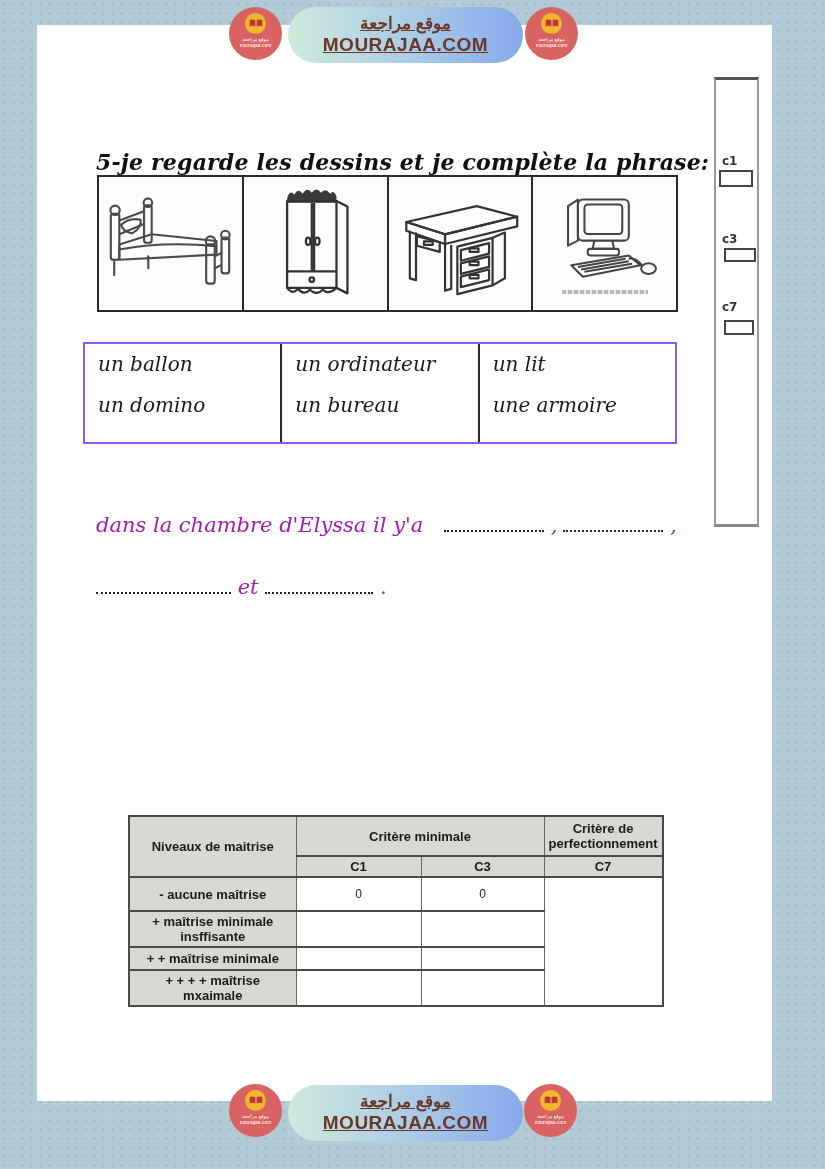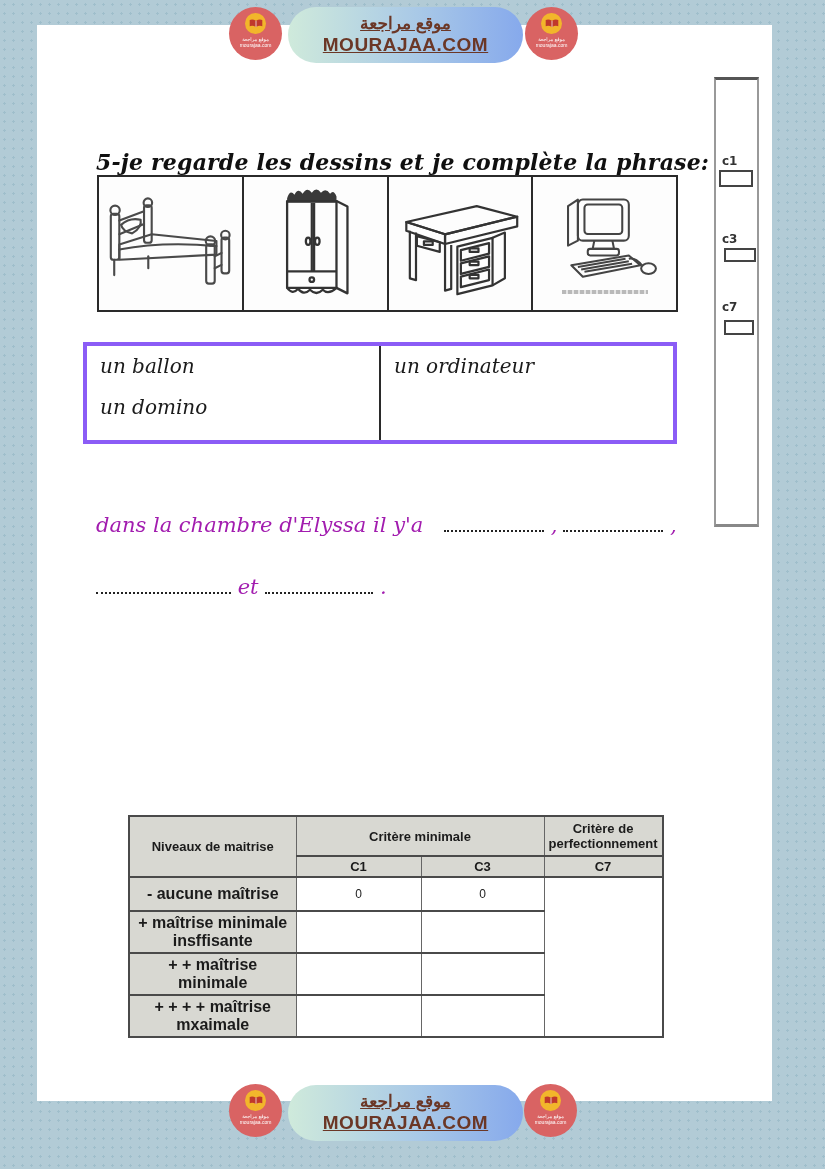--- a/index.html
+++ b/index.html
@@ -36,39 +36,39 @@
   .title{
     position:absolute;left:96px;top:116px;white-space:nowrap;
     font-family:"DejaVu Serif", serif;font-style:italic;font-weight:bold;
     font-size:22px;color:#101010;letter-spacing:.2px;margin-top:33px;
   }
   .picture-table{position:absolute;left:97px;top:175px;width:581px;height:137px;display:flex;border:2px solid #2a2a2a;box-sizing:border-box;background:#fdfdfd;}
   .picture-cell{flex:1;border-right:2px solid #2a2a2a;display:flex;flex-direction:column;align-items:center;justify-content:center;}
   .picture-cell:last-child{border-right:none;}
   .watermark{width:86px;height:4px;margin-top:5px;background:repeating-linear-gradient(90deg,#b9b9b9 0 4px,#e6e6e6 4px 6px);}
 
-  .word-table{position:absolute;left:83px;top:342px;width:594px;height:102px;display:flex;border:4px solid #8b5cf6;box-sizing:border-box;}
+  .word-table{position:absolute;left:83px;top:342px;width:594px;height:102px;display:flex;border:2px solid #8b5cf6;box-sizing:border-box;}
   .word-cell{flex:1;border-right:2px solid #2a2a2a;padding:8px 0 0 13px;box-sizing:border-box;
     font-family:"DejaVu Serif", serif;font-style:italic;font-size:20px;color:#1a1a1a;}
   .word-cell:last-child{border-right:none;}
   .word-cell .w{display:block;margin-bottom:17px;line-height:1.2;}
 
   .sentence-line{position:absolute;left:96px;font-family:"DejaVu Serif", serif;font-style:italic;font-size:21px;color:#a21caf;white-space:nowrap;}
   .s-line1{top:512px;} .s-line2{top:574px;}
   .blank{display:inline-block;border-bottom:2px dotted #222;height:18px;vertical-align:baseline;}
   .b1{width:100px;margin-left:14px;} .b2{width:100px;margin-left:6px;}
   .b3{width:135px;} .b4{width:108px;}
 
   
   .rubric{position:absolute;left:128px;top:815px;}
   .rubric table{border-collapse:collapse;border:2px solid #4a4a4a;table-layout:fixed;}
   .rubric th,.rubric td{border-left:1px solid #666;border-right:1px solid #666;box-sizing:border-box;padding:2px 4px;}
   .rubric tr{border-top:2px solid #4a4a4a;}
   .rubric th{background:#d8d8d2;font-weight:bold;font-size:13px;color:#1b1b1b;text-align:center;}
-  .rubric .lbl{background:#d8d8d2;font-weight:bold;font-size:16px;color:#1b1b1b;text-align:center;}
+  .rubric .lbl{background:#d8d8d2;font-weight:bold;font-size:13px;color:#1b1b1b;text-align:center;}
   .rubric .val{background:#ffffff;font-size:12px;text-align:center;color:#222;}
   .c-levels{width:167px;} .c-c1{width:125px;} .c-c3{width:123px;} .c-c7{width:104px;}
   .r-h1{height:40px;} .r-h2{height:20px;} .r-1{height:34px;} .r-2{height:32px;} .r-3{height:23px;} .r-4{height:20px;}
 
   
   .sidebar{
     position:absolute;left:714px;top:77px;width:45px;height:450px;background:#ffffff;
     border:2px solid #999;border-top:3px solid #555;border-bottom:3px solid #888;box-sizing:border-box;z-index:4;
   }
   .sb-label{position:absolute;left:6px;font-size:12px;font-weight:bold;color:#333;font-family:"DejaVu Sans", sans-serif;}
@@ -190,20 +190,25 @@
   </div>
 </div>
 
 <div class="word-table">
   <div class="word-cell">
     <span class="w">un ballon</span>
     <span class="w">un domino</span>
   </div>
   <div class="word-cell">
     <span class="w">un ordinateur</span>
+    <span class="w">un bureau</span>
+  </div>
+  <div class="word-cell">
+    <span class="w">un lit</span>
+    <span class="w">une armoire</span>
   </div>
 </div>
 
 <div class="sentence-line s-line1">
   <span>dans la chambre d'Elyssa il y'a</span>
   <span class="blank b1"></span>
   <span>,</span><span class="blank b2"></span>
   <span>,</span>
 </div>
 <div class="sentence-line s-line2">

